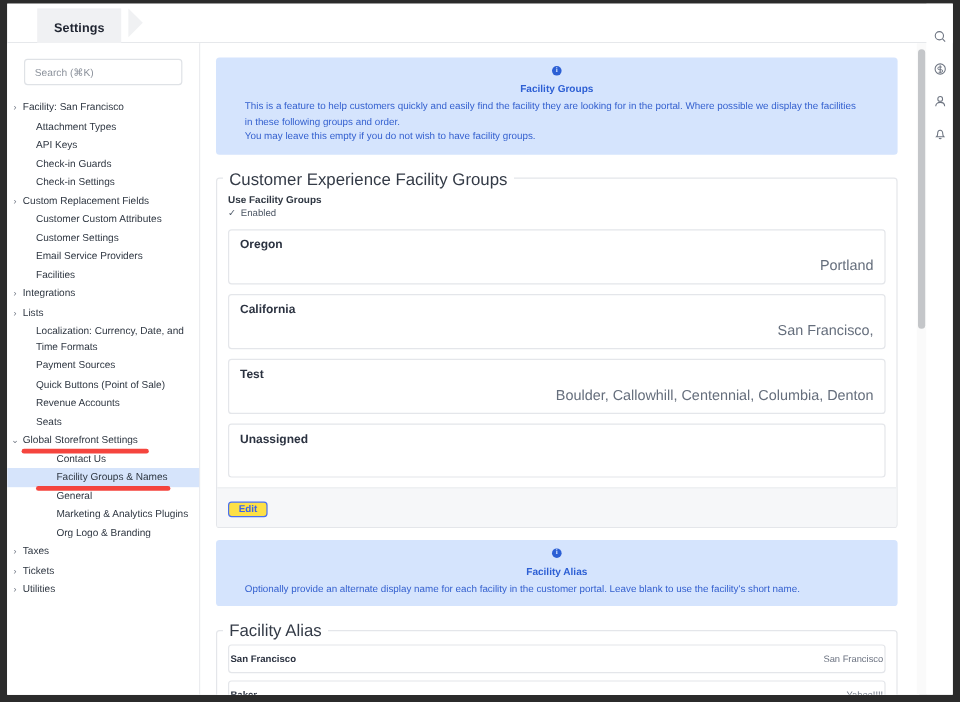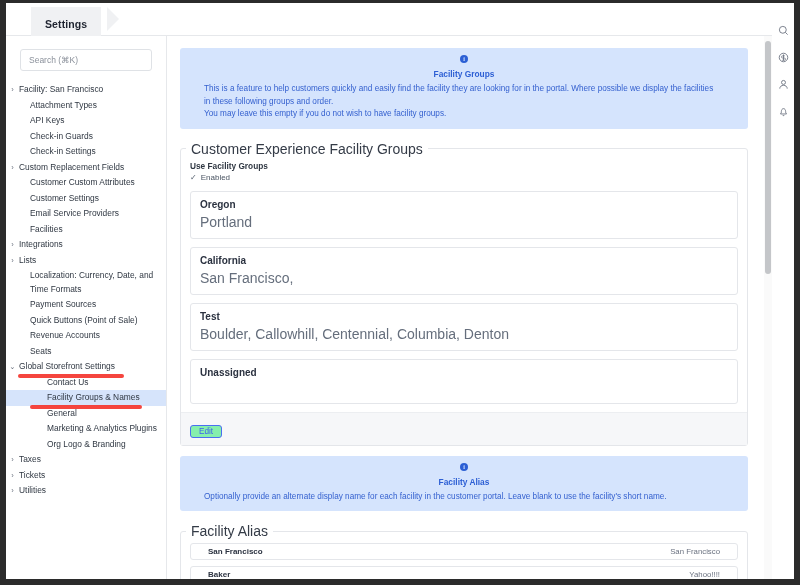--- a/index.html
+++ b/index.html
@@ -227,54 +227,55 @@
     margin-bottom: 8px;
     background: #fff;
   }
   .groupcard .gname {
     font-size: 10px;
     font-weight: bold;
     color: #2b3240;
     margin-bottom: 4px;
   }
   .groupcard .gmembers {
-    font-size: 14px;
+    font-size: 12px;
     color: #656e7c;
     min-height: 9px;
+    text-align: right;
   }
   .groupcard.tall { min-height: 45px; }
 
   .panel-footer {
     background: #f6f7f9;
     border-top: 1px solid #eceef1;
     padding: 7px 9px;
     margin-top: 5px;
   }
   .btn-outline {
     display: inline-block;
     border: 1px solid #4a6ff0;
     border-radius: 3px;
     color: #3d63ec;
-    background: #86efac;
+    background: #fde047;
     font-size: 8.2px;
-    font-weight: normal;
+    font-weight: bold;
     padding: 1px 8px;
     cursor: pointer;
     font-family: "Liberation Sans", sans-serif;
   }
 
   .aliasrow {
     border: 1px solid #e4e6ea;
     border-radius: 3px;
-    height: 17px;
+    height: 24px;
     margin-bottom: 6px;
     display: flex;
     align-items: center;
     justify-content: space-between;
-    padding: 0 17px;
+    padding: 0 1px;
     background: #fff;
   }
   .aliasrow .aname {
     font-size: 8px;
     font-weight: bold;
     color: #2b3240;
   }
   .aliasrow .avalue {
     font-size: 7.8px;
     color: #6b7280;

